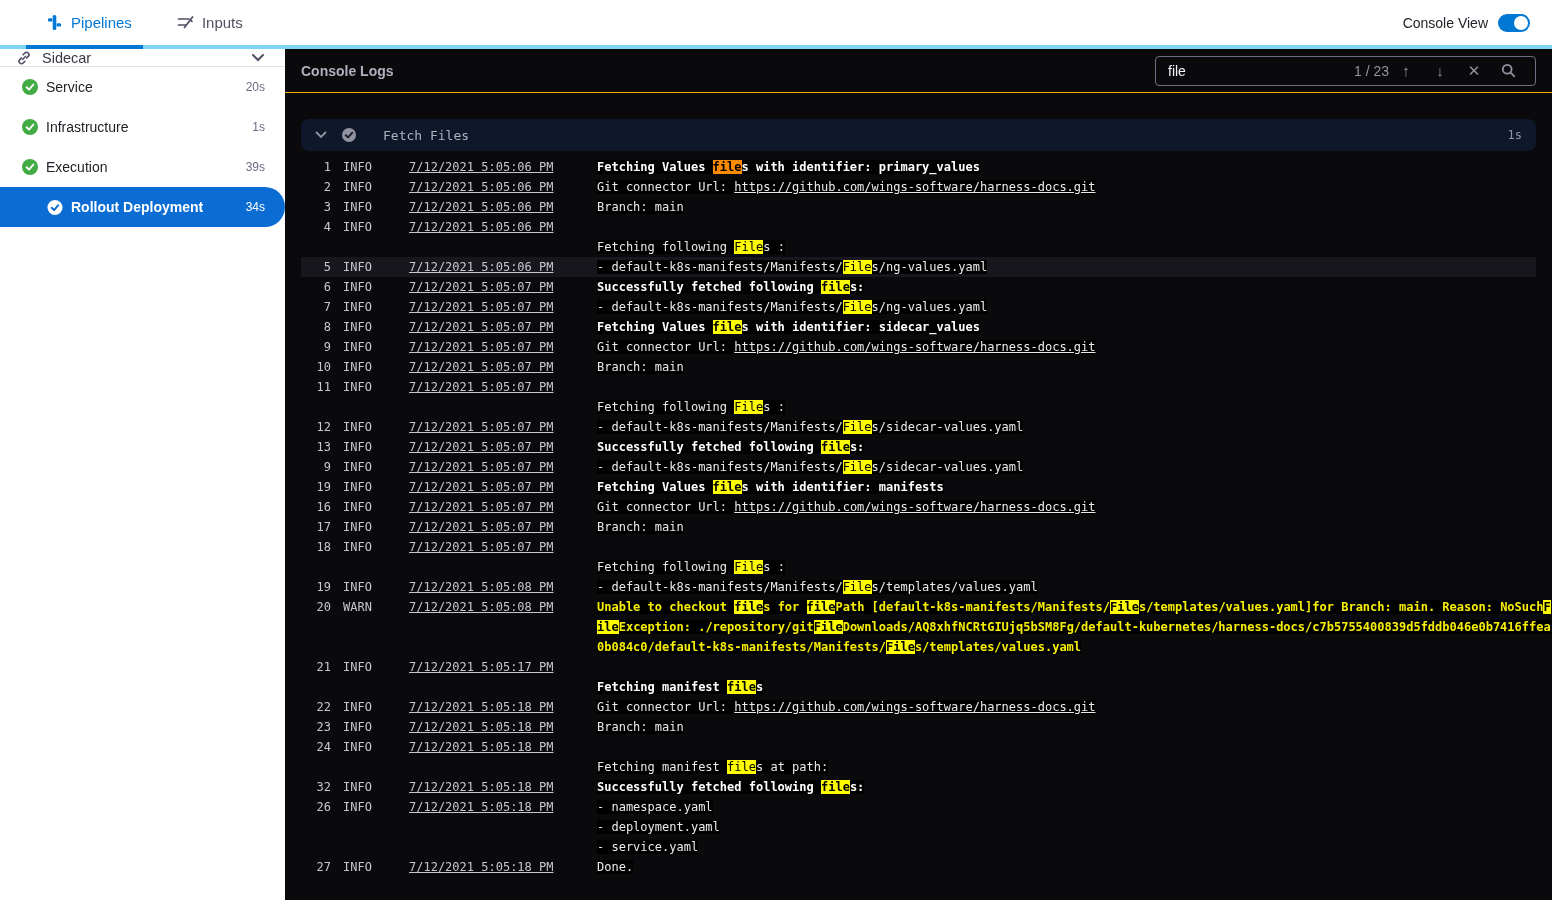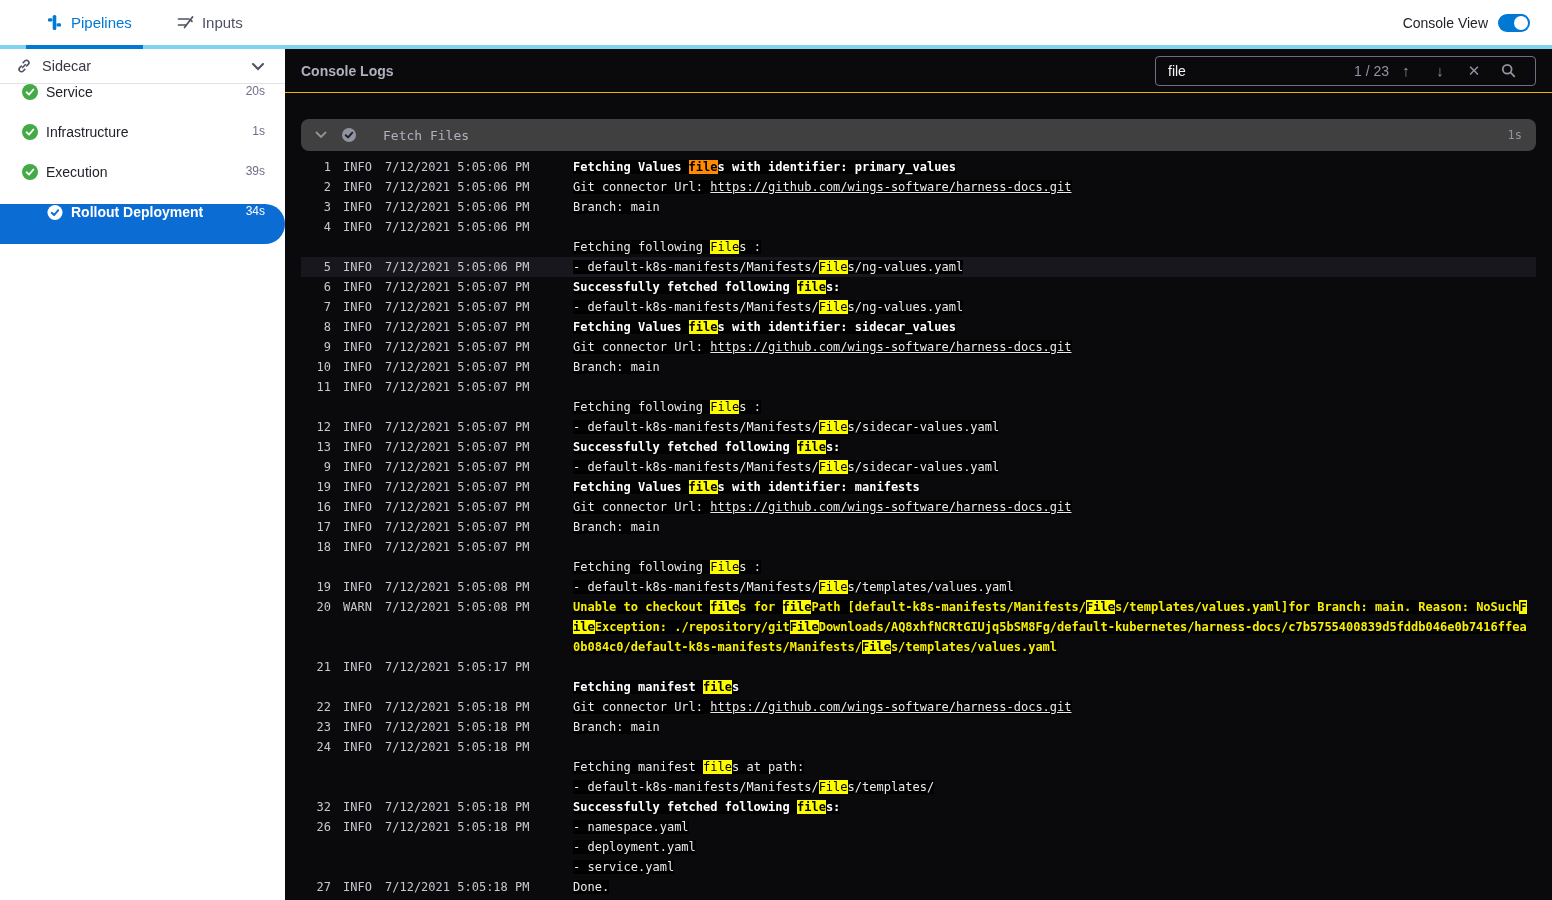--- a/index.html
+++ b/index.html
@@ -18,59 +18,59 @@
   .toggle { width:32px; height:18px; border-radius:9px; background:#0278d5; position:relative; cursor:pointer; }
   .toggle .knob { position:absolute; right:2px; top:2px; width:14px; height:14px; border-radius:50%; background:#fff; }
   .stripe { height:4px; background:#7fd4f1; position:relative; flex:0 0 4px; }
   .stripe .seg { position:absolute; left:26px; top:0; width:117px; height:4px; background:#0278d5; }
 
   
   .main { flex:1; display:flex; min-height:0; }
 
   
   .sidebar { width:285px; flex:0 0 285px; background:#fff; display:flex; flex-direction:column; }
-  .sb-header { height:35px; display:flex; align-items:center; padding-left:16px; gap:10px;
+  .sb-header { height:18px; display:flex; align-items:center; padding-left:16px; gap:10px;
                border-bottom:1px solid #e1e1e8; cursor:pointer; }
   .sb-header .label { font-size:14.5px; color:#383946; flex:1; }
   .sb-header .chev { margin-right:20px; display:inline-flex; }
   .sb-items { display:flex; flex-direction:column; padding-top:0; }
-  .sb-item { height:40px; display:flex; padding-left:22px; gap:8px; cursor:pointer; }
+  .sb-item { height:40px; display:flex; align-items:center; padding-left:22px; gap:8px; cursor:pointer; }
   .sb-item .sb-label { font-size:14px; color:#22222a; flex:1; }
   .sb-item .sb-dur { font-size:12px; color:#6b6d85; margin-right:20px; }
   .sb-item.sel { background:#0b6cd4; border-radius:0 22px 22px 0; padding-left:47px; }
   .sb-item.sel .sb-label { color:#fff; font-weight:bold; }
   .sb-item.sel .sb-dur { color:#fff; }
   .sb-check { width:16px; height:16px; display:inline-flex; }
 
   
   .console { flex:1; background:#0a0a0d; display:flex; flex-direction:column; min-width:0; }
   .con-header { height:44px; flex:0 0 44px; display:flex; align-items:center; padding:0 16px;
                 border-bottom:1px solid #eab308; }
   .con-title { font-size:14px; font-weight:bold; color:#b0b1bf; }
   .searchbox { margin-left:auto; width:381px; height:30px; border:1px solid #6e6f80; border-radius:4px;
                display:flex; align-items:center; padding:0 10px 0 12px; gap:0; }
   .searchbox input { background:transparent; border:none; outline:none; color:#f3f3f6; font-size:14px;
                      font-family:"Liberation Sans", sans-serif; width:150px; flex:1; }
   .s-counter { font-size:14px; color:#9293a0; white-space:nowrap; }
   .s-ico { width:34px; text-align:center; color:#9293a0; font-size:15px; cursor:pointer; display:inline-flex;
            justify-content:center; align-items:center; }
   .con-body { flex:1; padding:26px 16px 0 16px; overflow:hidden; }
-  .sec-header { height:32px; background:#404040; border-radius:8px; display:flex; align-items:center;
+  .sec-header { height:32px; background:#0f172a; border-radius:8px; display:flex; align-items:center;
                 padding:0 14px 0 14px; gap:14px; cursor:pointer; }
   .sec-header .sec-label { font-family:"DejaVu Sans Mono", monospace; font-size:13px; color:#b0b1bf;
                            margin-left:12px; flex:1; }
   .sec-header .sec-dur { font-family:"DejaVu Sans Mono", monospace; font-size:12px; color:#9293a0; }
 
   .log-rows { padding-top:6px; }
   .log-row { height:20px; display:flex; align-items:center; font-family:"DejaVu Sans Mono", monospace;
              font-size:12px; line-height:20px; white-space:pre; }
   .log-row.hl-row { background:#17171d; }
   .col-num { width:30px; text-align:right; color:#c7c7cd; flex:0 0 30px; }
   .col-level { width:38px; margin-left:12px; color:#c7c7cd; flex:0 0 38px; }
-  .col-time { width:146px; margin-left:4px; color:#c7c7cd; flex:0 0 146px; }
+  .col-time { width:146px; margin-left:28px; color:#c7c7cd; flex:0 0 146px;text-decoration:underline; }
   .col-msg { margin-left:42px; color:#eaeaea; }
   .msg-chip { background:#000; }
   .col-msg.b { font-weight:bold; color:#fff; }
   .col-msg.w { font-weight:bold; color:#f7ee05; }
   .m { background:#fdfd00; color:#000; }
   .cur { background:#ff8b00; color:#000; }
   .lnk { text-decoration:underline; cursor:pointer; }
 </style>
 </head>
 <body>
@@ -234,21 +234,20 @@
             <div class="log-row"><span class="col-num">19</span><span class="col-level">INFO</span><span class="col-time">7/12/2021 5:05:08 PM</span><span class="col-msg"><span class="msg-chip"><span class="">- default-k8s-manifests/Manifests/</span><span class="m">File</span><span class="">s/templates/values.yaml</span></span></span></div>
             <div class="log-row"><span class="col-num">20</span><span class="col-level">WARN</span><span class="col-time">7/12/2021 5:05:08 PM</span><span class="col-msg w"><span class="msg-chip"><span class="">Unable to checkout </span><span class="m">file</span><span class="">s for </span><span class="m">file</span><span class="">Path [default-k8s-manifests/Manifests/</span><span class="m">File</span><span class="">s/templates/values.yaml]for Branch: main. Reason: NoSuch</span><span class="m">F</span></span></span></div>
             <div class="log-row"><span class="col-num"></span><span class="col-level"></span><span class="col-time"></span><span class="col-msg w"><span class="msg-chip"><span class="m">ile</span><span class="">Exception: ./repository/git</span><span class="m">File</span><span class="">Downloads/AQ8xhfNCRtGIUjq5bSM8Fg/default-kubernetes/harness-docs/c7b5755400839d5fddb046e0b7416ffea</span></span></span></div>
             <div class="log-row"><span class="col-num"></span><span class="col-level"></span><span class="col-time"></span><span class="col-msg w"><span class="msg-chip"><span class="">0b084c0/default-k8s-manifests/Manifests/</span><span class="m">File</span><span class="">s/templates/values.yaml</span></span></span></div>
             <div class="log-row"><span class="col-num">21</span><span class="col-level">INFO</span><span class="col-time">7/12/2021 5:05:17 PM</span><span class="col-msg"></span></div>
             <div class="log-row"><span class="col-num"></span><span class="col-level"></span><span class="col-time"></span><span class="col-msg b"><span class="msg-chip"><span class="">Fetching manifest </span><span class="m">file</span><span class="">s</span></span></span></div>
             <div class="log-row"><span class="col-num">22</span><span class="col-level">INFO</span><span class="col-time">7/12/2021 5:05:18 PM</span><span class="col-msg"><span class="msg-chip"><span class="">Git connector Url: </span><span class="lnk">https://github.com/wings-software/harness-docs.git</span></span></span></div>
             <div class="log-row"><span class="col-num">23</span><span class="col-level">INFO</span><span class="col-time">7/12/2021 5:05:18 PM</span><span class="col-msg"><span class="msg-chip"><span class="">Branch: main</span></span></span></div>
             <div class="log-row"><span class="col-num">24</span><span class="col-level">INFO</span><span class="col-time">7/12/2021 5:05:18 PM</span><span class="col-msg"></span></div>
             <div class="log-row"><span class="col-num"></span><span class="col-level"></span><span class="col-time"></span><span class="col-msg"><span class="msg-chip"><span class="">Fetching manifest </span><span class="m">file</span><span class="">s at path:</span></span></span></div>
-            <div class="log-row"><span class="col-num"></span><span class="col-level"></span><span class="col-time"></span><span class="col-msg"><span class="msg-chip"><span class="">- default-k8s-manifests/Manifests/</span><span class="m">File</span><span class="">s/templates/</span></span></span></div>
             <div class="log-row"><span class="col-num">32</span><span class="col-level">INFO</span><span class="col-time">7/12/2021 5:05:18 PM</span><span class="col-msg b"><span class="msg-chip"><span class="">Successfully fetched following </span><span class="m">file</span><span class="">s:</span></span></span></div>
             <div class="log-row"><span class="col-num">26</span><span class="col-level">INFO</span><span class="col-time">7/12/2021 5:05:18 PM</span><span class="col-msg"><span class="msg-chip"><span class="">- namespace.yaml</span></span></span></div>
             <div class="log-row"><span class="col-num"></span><span class="col-level"></span><span class="col-time"></span><span class="col-msg"><span class="msg-chip"><span class="">- deployment.yaml</span></span></span></div>
             <div class="log-row"><span class="col-num"></span><span class="col-level"></span><span class="col-time"></span><span class="col-msg"><span class="msg-chip"><span class="">- service.yaml</span></span></span></div>
             <div class="log-row"><span class="col-num">27</span><span class="col-level">INFO</span><span class="col-time">7/12/2021 5:05:18 PM</span><span class="col-msg"><span class="msg-chip"><span class="">Done.</span></span></span></div>
           </div>
       </div>
     </div>
   </div>
 </div>

